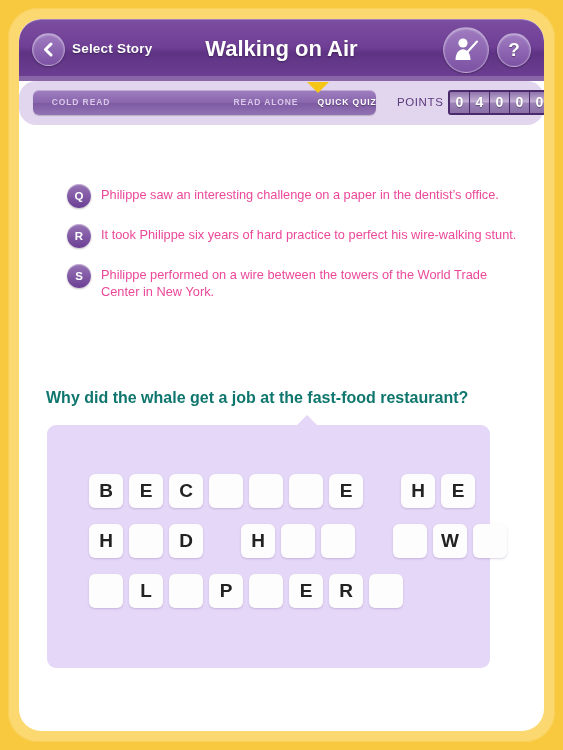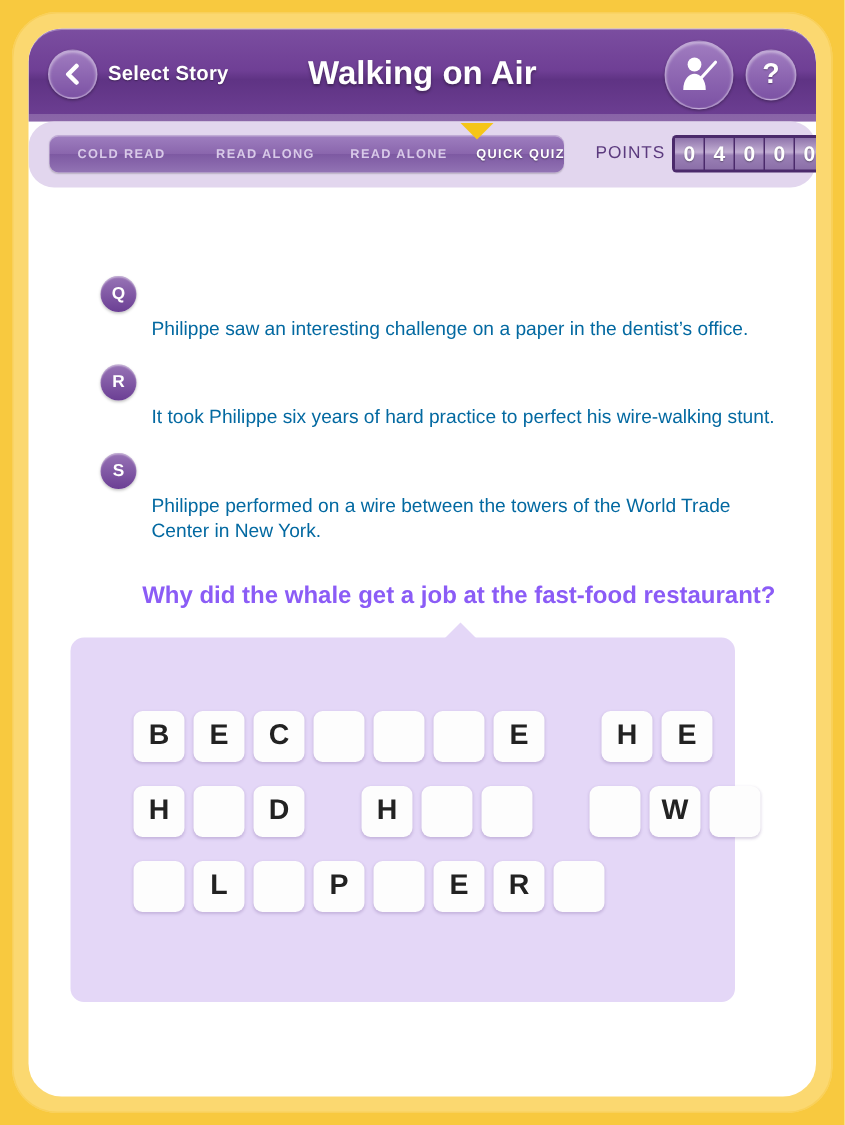--- a/index.html
+++ b/index.html
@@ -236,35 +236,34 @@
     margin-right: 10px;
     background: linear-gradient(to bottom, #9874b6, #6b3f94);
     box-shadow: inset 0 1px 1px rgba(255,255,255,0.45), 0 1px 2px rgba(0,0,0,0.25);
     color: #ffffff;
     font-size: 11.5px;
     font-weight: bold;
     text-align: center;
     line-height: 24px;
   }
   .answer-text {
-    color: #0369a1;
+    color: #ec4899;
     font-size: 12.8px;
     line-height: 17px;
     padding-top: 2px;
-    margin-top: 24px;
   }
 
   
   #riddle-question {
     position: absolute;
     left: 27px;
     top: 370px;
     width: 471px;
-    text-align: right;
-    color: #8b5cf6;
+    text-align: left;
+    color: #0f766e;
     font-size: 16px;
     font-weight: bold;
   }
   #riddle-notch {
     position: absolute;
     left: 277px;
     top: 396px;
     width: 0;
     height: 0;
     border-left: 11px solid transparent;
@@ -359,21 +358,20 @@
       </div>
 
       <div class="round-btn" id="help-button">
         <span id="help-glyph">?</span>
       </div>
     </div>
 
     <div id="tab-strip-row">
       <div id="tab-strip">
         <div class="tab-item" style="left:0px;width:96px;">COLD READ</div>
-        <div class="tab-item" style="left:96px;width:96px;">READ ALONG</div>
         <div class="tab-item" style="left:185px;width:96px;">READ ALONE</div>
         <div class="tab-item active" style="left:272px;width:84px;">QUICK QUIZ</div>
       </div>
 
       <div id="tab-pointer"></div>
 
       <div id="points-label">POINTS</div>
 
       <div id="points-display">
         <div class="points-digit">0</div>

